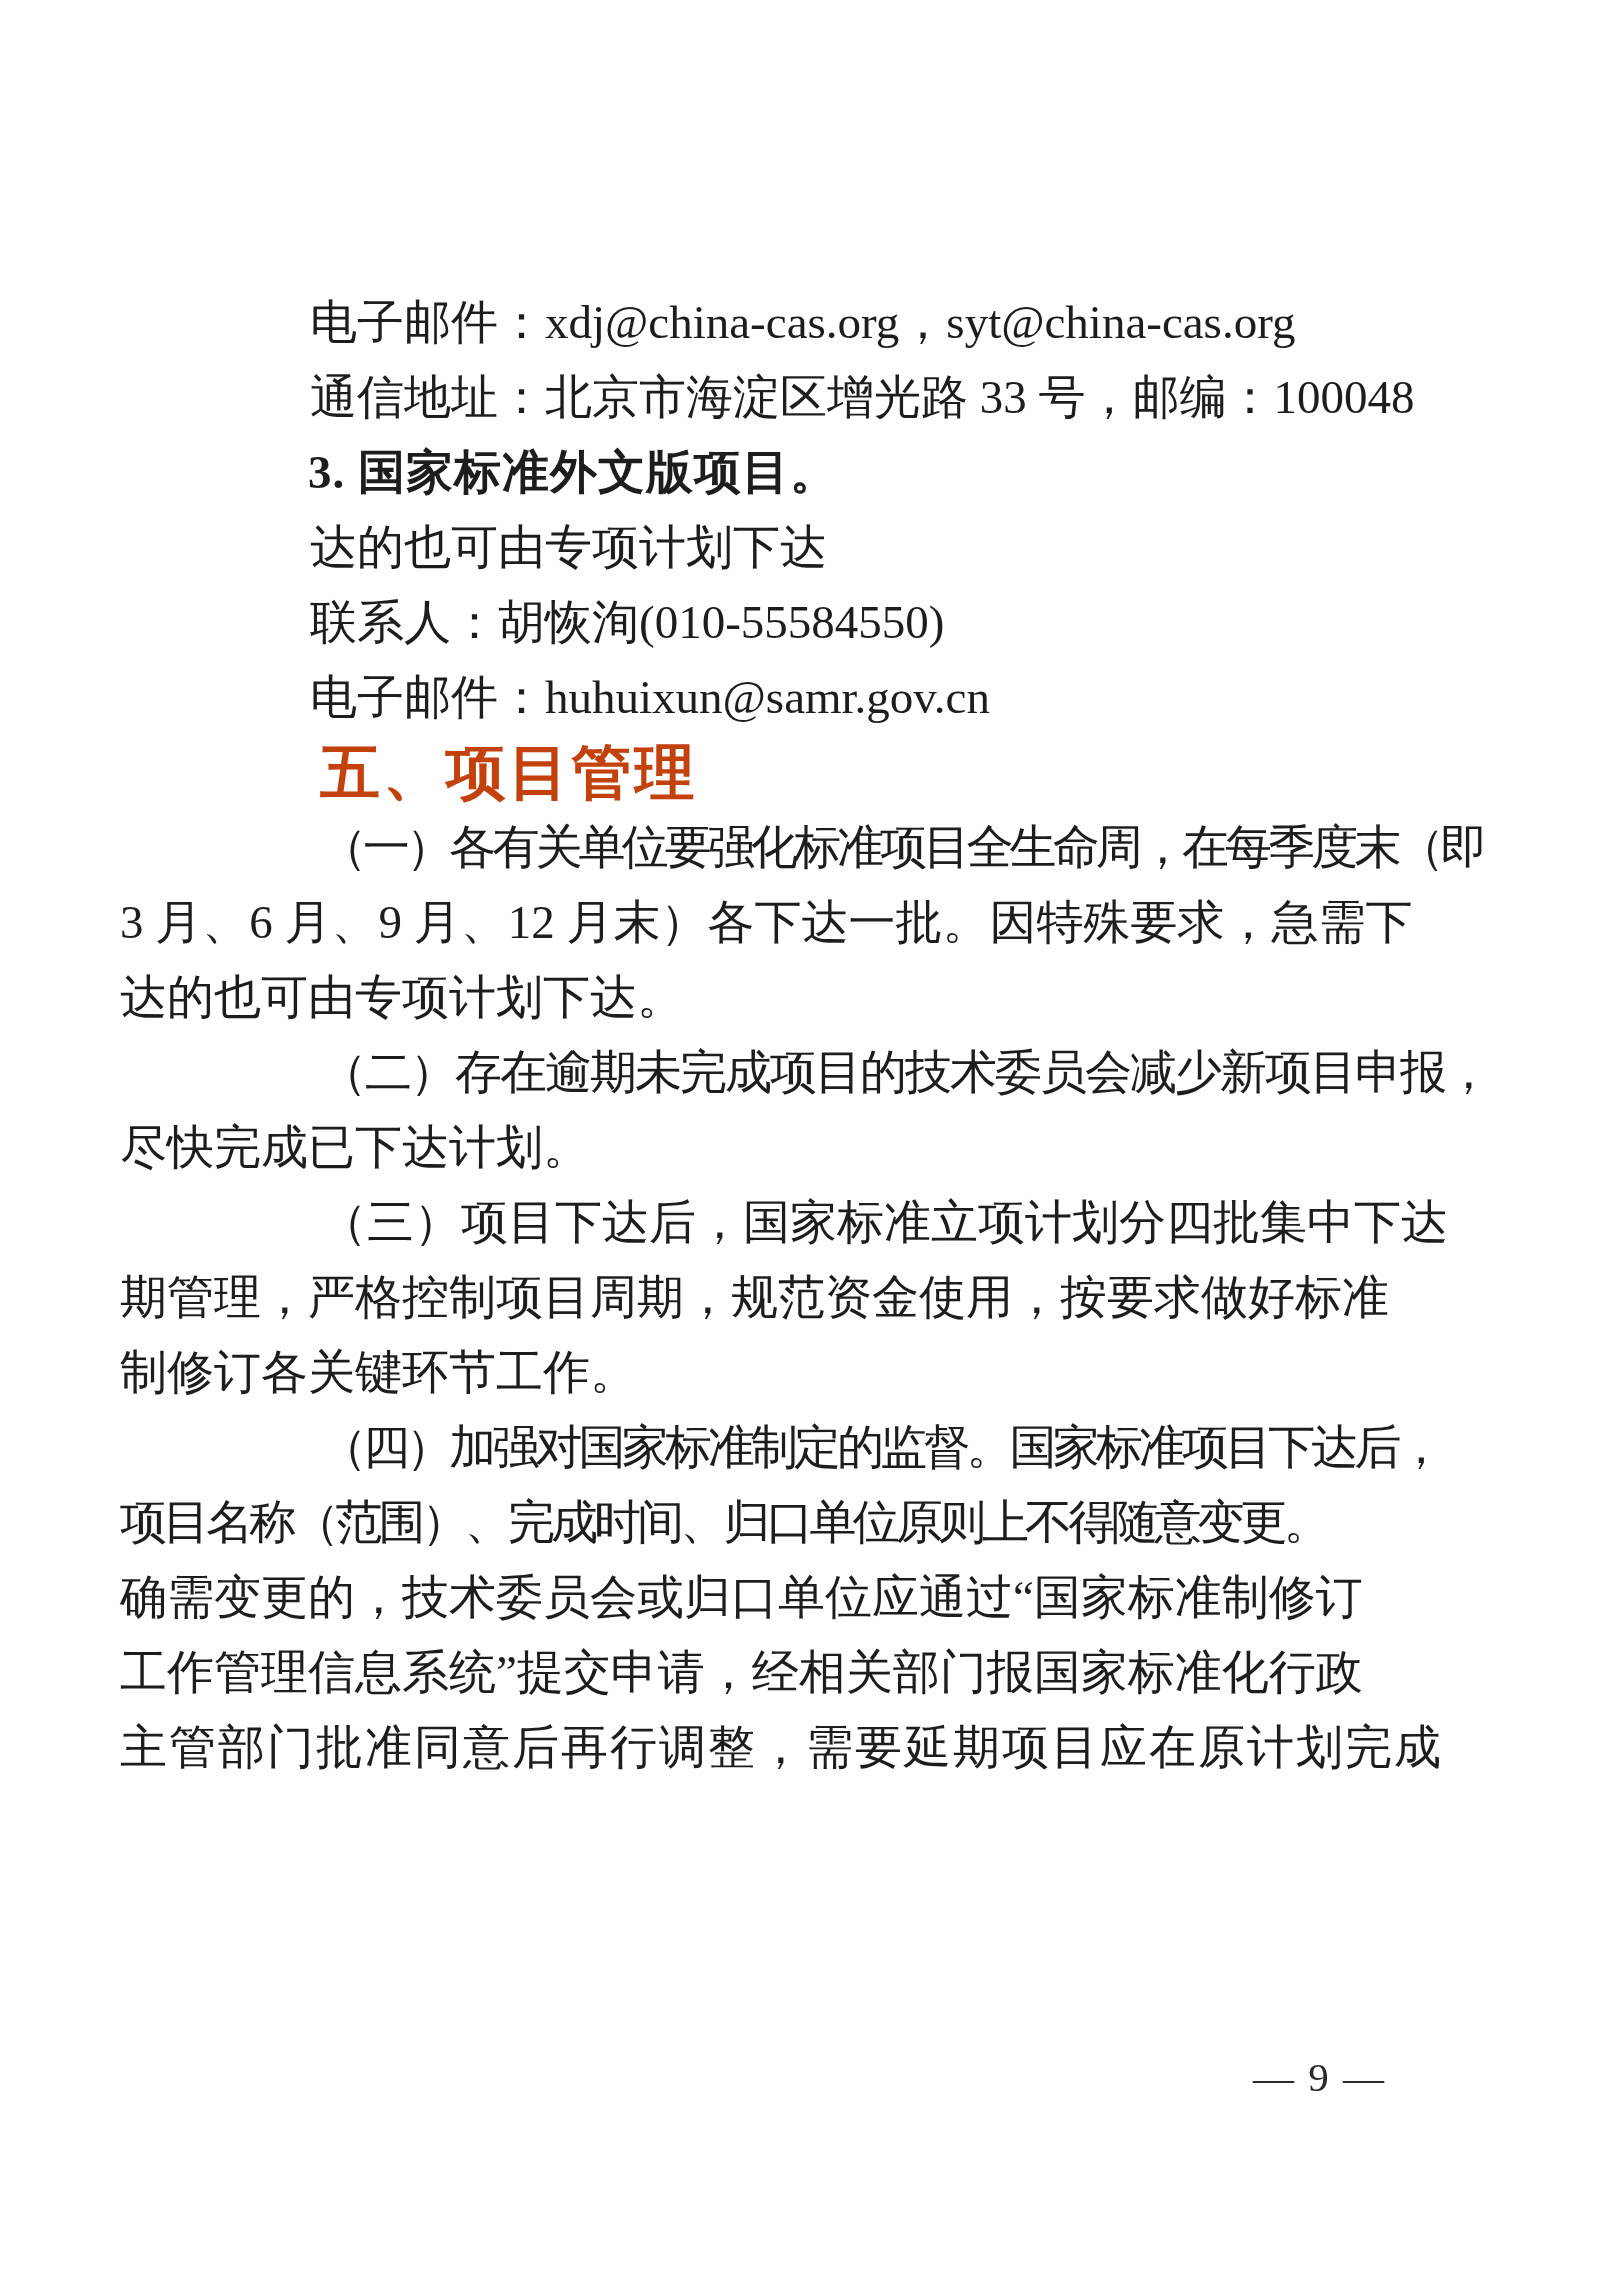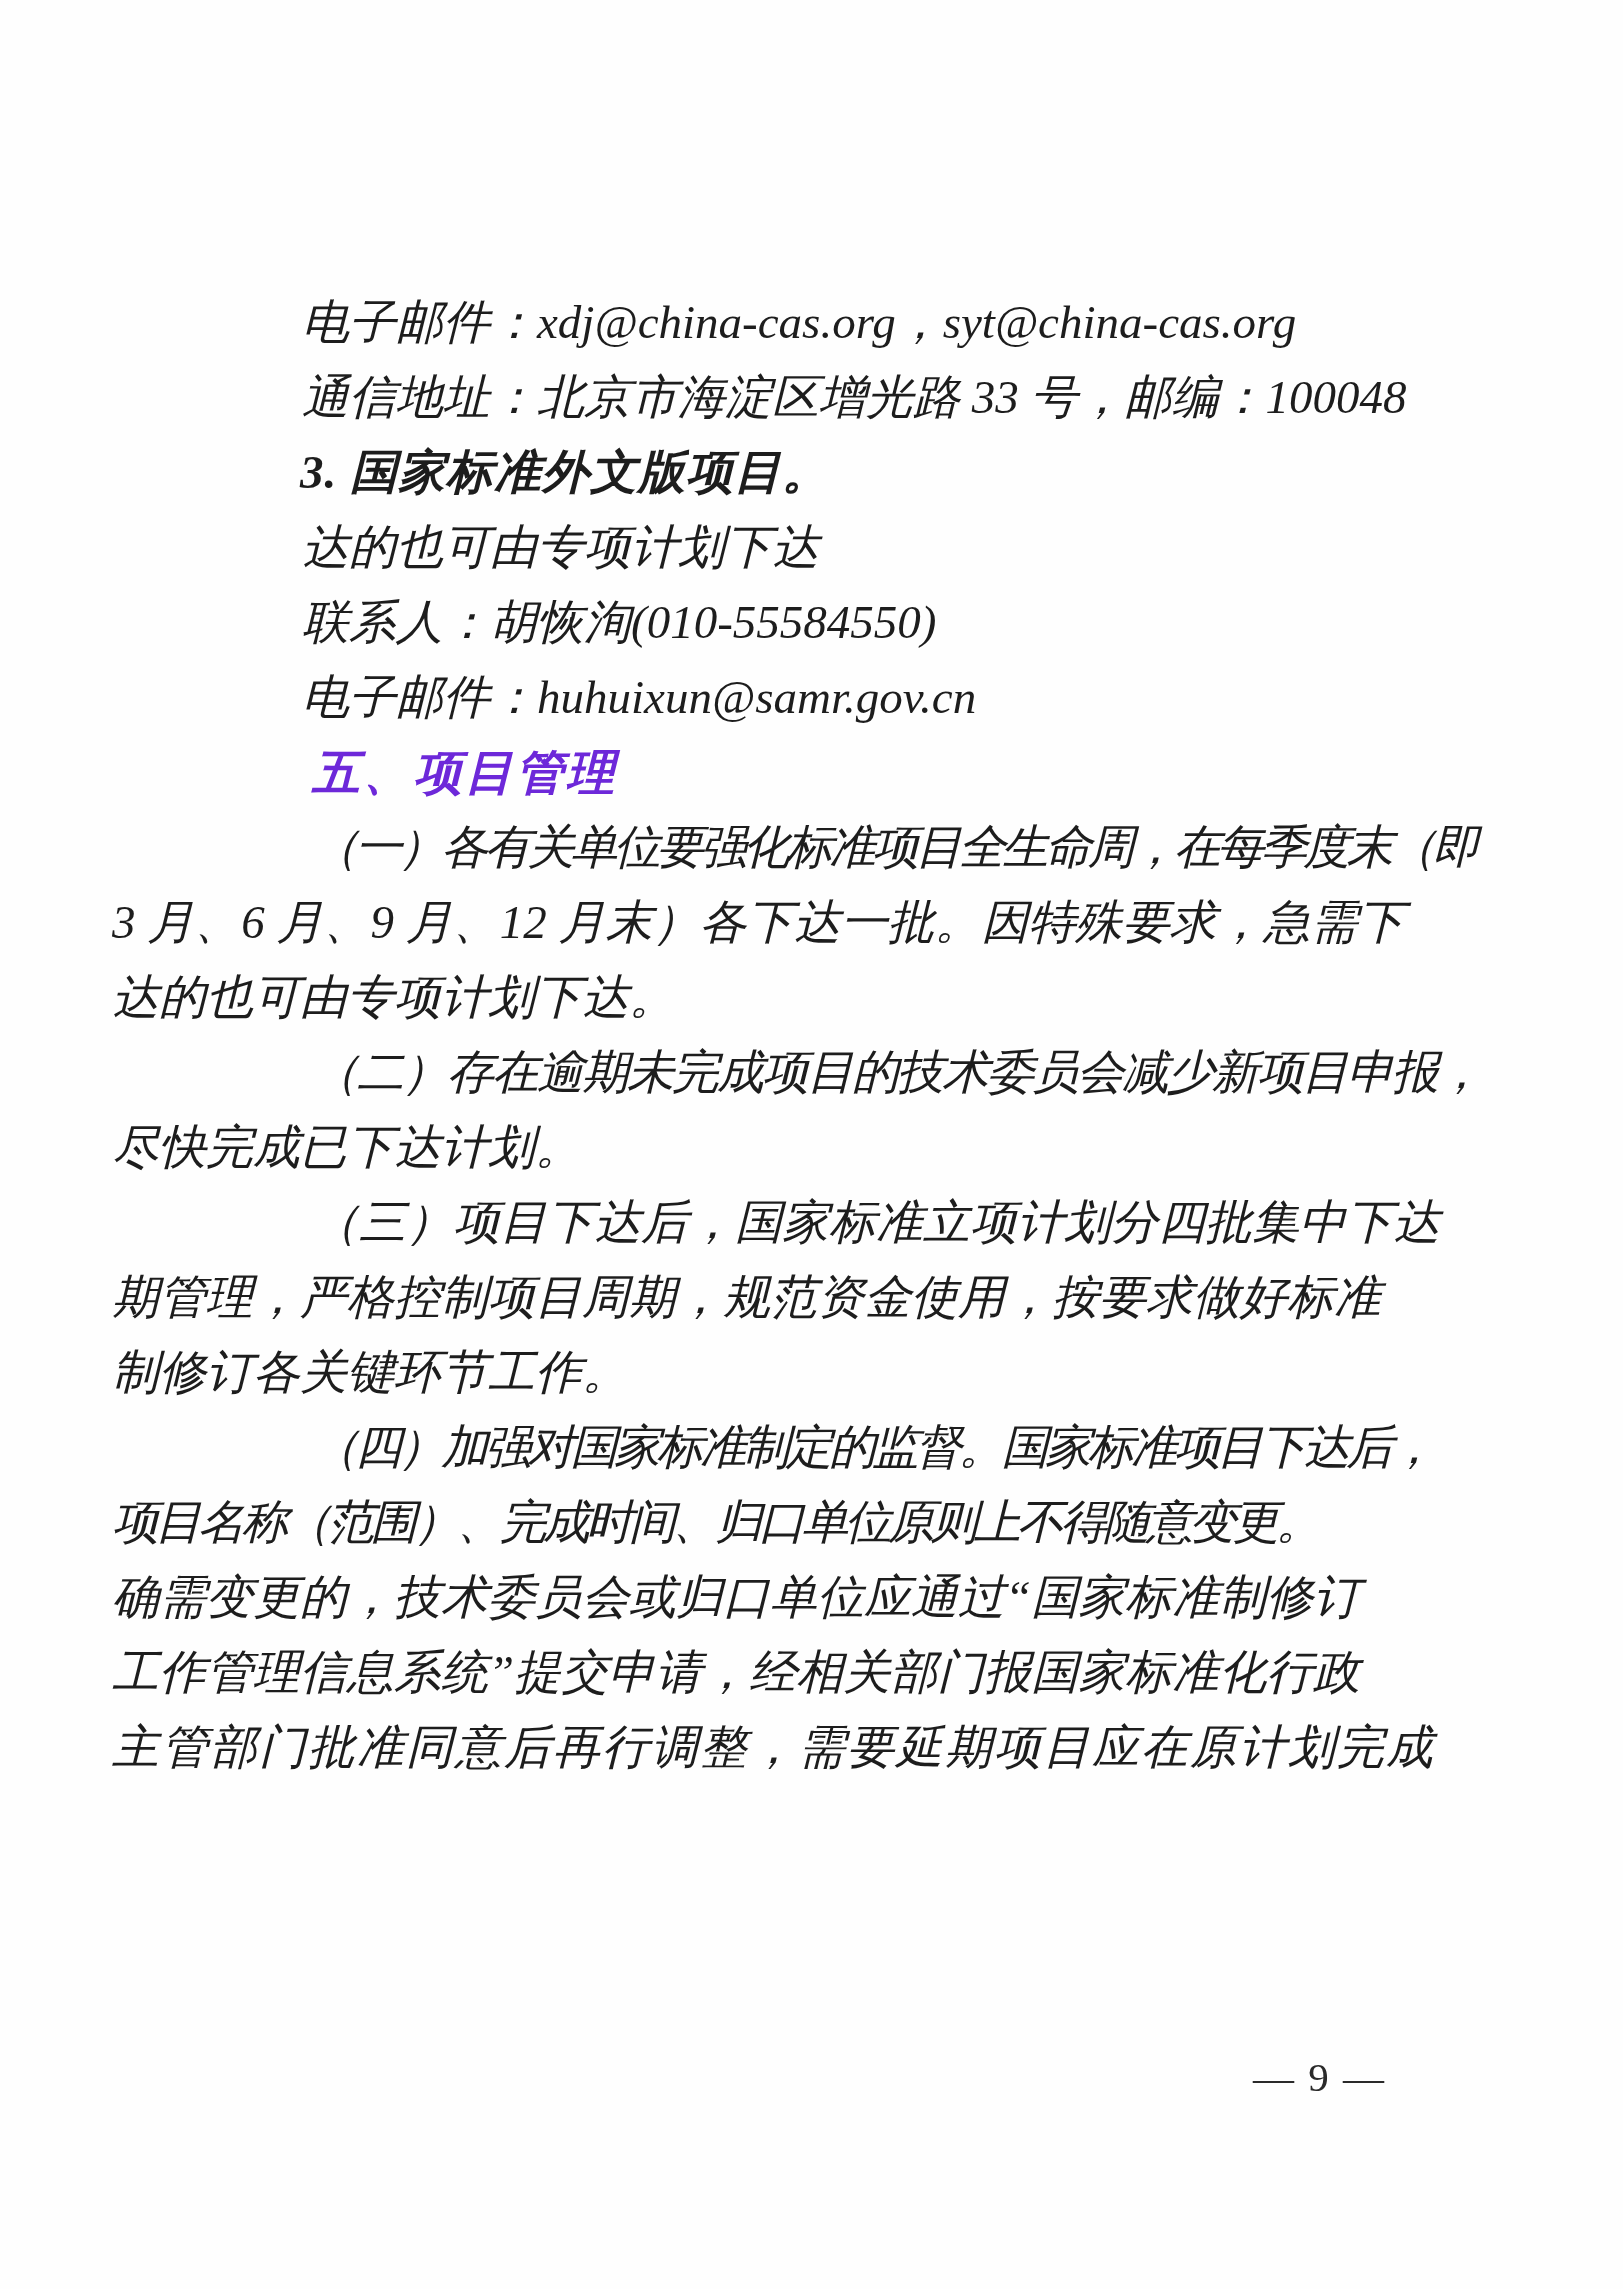--- a/index.html
+++ b/index.html
@@ -17,43 +17,42 @@
     position: absolute;
     left: 0; top: 0;
     width: 1623px;
     height: 2290px;
     background: #fefefe;
     color: #1d1d1d;
     font-family: "Liberation Serif", "DejaVu Serif", serif;
   }
   .doc {
     position: absolute;
-    left: 0;
+    left: 8px;
     top: 285px;
     width: 1432px;
     font-size: 47px;
     line-height: 75px;
-    font-style: italic;
   }
   .line {
     height: 75px;
     white-space: nowrap;
   }
   
   .contact { margin-left: 302px; }
   
   .h3line  { margin-left: 300px; font-weight: bold; letter-spacing: 1px; }
   
   .h5line  {
     margin-left: 312px;
     font-family: "Liberation Sans", "DejaVu Sans", sans-serif;
     font-weight: bold;
-    font-size: 48px;
+    font-size: 60px;
     letter-spacing: 2.9px;
-    color: #6d28d9;
+    color: #c2410c;
   }
   
   .first { margin-left: 312px; }
   
   .cont  { margin-left: 112px; }
   
   .lsn4 { letter-spacing: -3.9px; }
   .lsn2 { letter-spacing: -2px; }
   .lsp2 { letter-spacing: 2px; }
   .pagenum {

